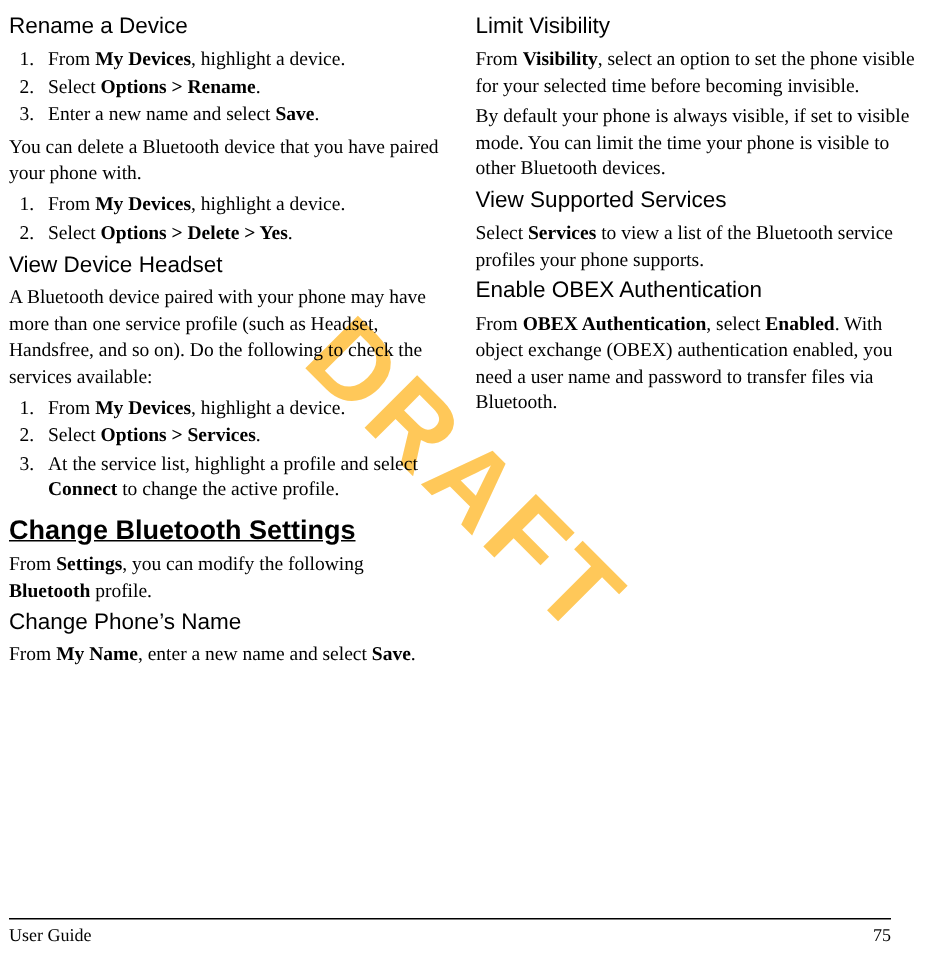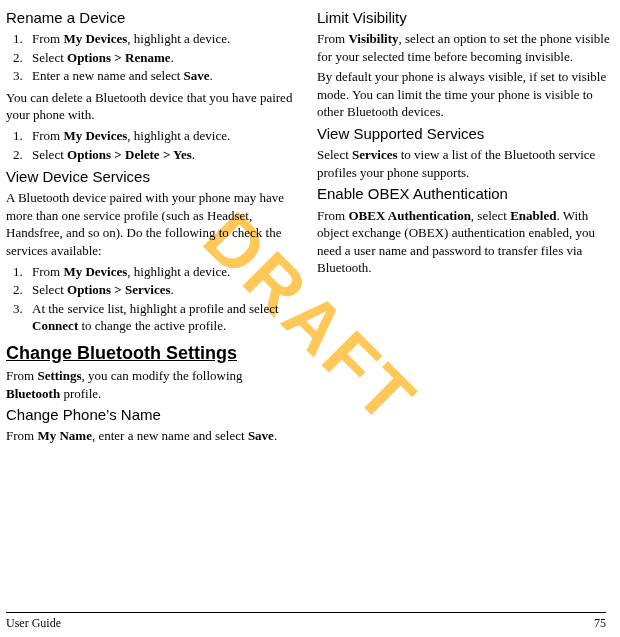--- a/index.html
+++ b/index.html
@@ -46,21 +46,21 @@
     }
     ol li {
       padding-left: 6px;
       margin-bottom: 1px;
     }
     .b { font-weight: bold; }
     .footer {
       position: absolute;
       bottom: 6px;
       left: 6px;
-      right: 14px;
+      right: 26px;
       border-top: 1px solid #000;
       padding-top: 2px;
       display: flex;
       justify-content: space-between;
       font-size: 12px;
     }
     .draft {
       position: absolute;
       left: 50%;
       top: 50%;
@@ -89,21 +89,21 @@
       <li><span>Select </span><span class="b">Options &gt; Rename</span><span>.</span></li>
       <li><span>Enter a new name and select </span><span class="b">Save</span><span>.</span></li>
     </ol>
 
     <p>You can delete a Bluetooth device that you have paired your phone with.</p>
     <ol>
       <li><span>From </span><span class="b">My Devices</span><span>, highlight a device.</span></li>
       <li><span>Select </span><span class="b">Options &gt; Delete &gt; Yes</span><span>.</span></li>
     </ol>
 
-    <div class="section-h">View Device Services</div>
+    <div class="section-h">View Device Headset</div>
     <p>A Bluetooth device paired with your phone may have more than one service profile (such as Headset, Handsfree, and so on). Do the following to check the services available:</p>
     <ol>
       <li><span>From </span><span class="b">My Devices</span><span>, highlight a device.</span></li>
       <li><span>Select </span><span class="b">Options &gt; Services</span><span>.</span></li>
       <li><span>At the service list, highlight a profile and select </span><span class="b">Connect</span><span> to change the active profile.</span></li>
     </ol>
 
     <div class="big-h">Change Bluetooth Settings</div>
     <p><span>From </span><span class="b">Settings</span><span>, you can modify the following </span><span class="b">Bluetooth</span><span> profile.</span></p>
 

